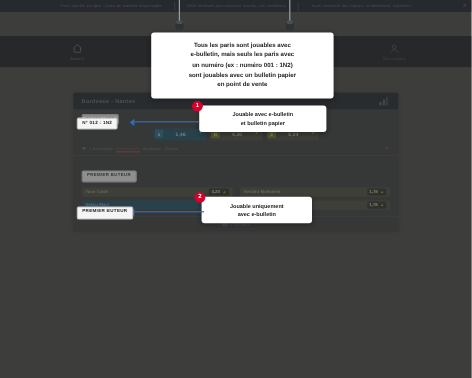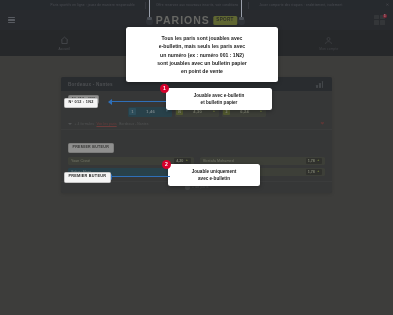--- a/index.html
+++ b/index.html
@@ -539,38 +539,20 @@
 
   <div class="promo-strip">
     <span class="promo-item">Paris sportifs en ligne : jouez de maniere responsable</span>
     <span class="promo-sep"></span>
     <span class="promo-item">Offre reservee aux nouveaux inscrits, voir conditions</span>
     <span class="promo-sep"></span>
     <span class="promo-item">Jouer comporte des risques : endettement, isolement</span>
     <span class="promo-close">✕</span>
   </div>
 
-  <div class="site-header">
-    <div class="burger">
-      <i></i>
-        <i></i>
-        <i></i>
-    </div>
-    <div class="brand">
-      <span class="brand-word">PARIONS</span>
-      <span class="brand-chip">SPORT</span>
-    </div>
-    <div class="header-account">
-      <span class="acct-tile a"></span>
-      <span class="acct-tile b"></span>
-      <span class="acct-tile c"></span>
-      <span class="acct-tile d"></span>
-      <span class="acct-badge">1</span>
-    </div>
-  </div>
 
   <div class="main-nav">
     <div class="nav-item active">
       <span class="nav-ic">
         <svg width="9" height="9" viewBox="0 0 24 24" fill="none" stroke="#8e93a0" stroke-width="2">
           <path d="M3 11l9-8 9 8"></path>
             <path d="M5 10v10h14V10"></path>
         </svg>
       </span>
       <span class="nav-label">Accueil</span>

